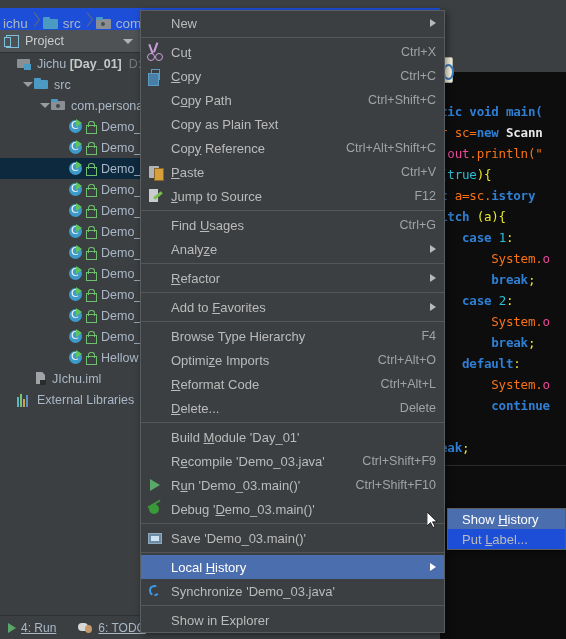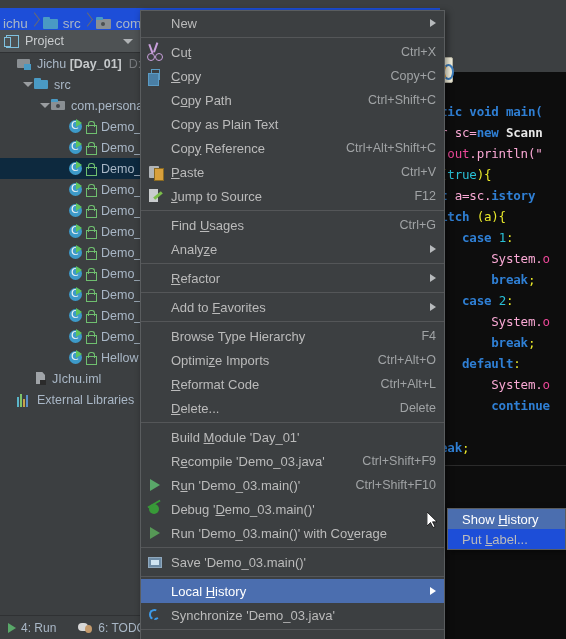--- a/index.html
+++ b/index.html
@@ -14,21 +14,21 @@
   
   .editor {
     position: absolute; left: 440px; top: 72px; width: 126px; height: 472px;
     background: #0d0d0d; overflow: hidden;
   }
   .code-line {
     position: absolute; left: 0; white-space: pre;
     font-family: "DejaVu Sans Mono", monospace; font-size: 12.5px;
     letter-spacing: -0.2px;
   }
-  .pl { color: #f9a8d4; }
+  .pl { color: #f97316; }
   .white { color: #e8e8e8; font-weight: bold; }
   .magenta { color: #ec4899; }
   .yellow { color: #e8e82a; }
   .cyan2 { color: #29c0d6; }
   .bluebold { color: #2f7fd4; font-weight: bold; }
   .editor-top-strip {
     position: absolute; left: 440px; top: 30px; width: 126px; height: 42px;
     background: #3c3f41;
   }
   .editor-bottom-strip {
@@ -204,21 +204,21 @@
   .lib-ico span { width: 2px; display: block; }
   .bold-part { font-weight: bold; color: #c6c9cb; }
   .path-dim { color: #787b7e; }
 
   
   .statusbar {
     position: absolute; left: 0; bottom: 0; width: 440px; height: 24px;
     background: #3c3f41; border-top: 1px solid #2f3133;
     display: flex; align-items: center; color: #a9b7c6; font-size: 12px;
   }
-  .sb-item { display: flex; align-items: center; margin-left: 8px; }
+  .sb-item { display: flex; align-items: center; margin-left: 8px; text-decoration: underline; }
   .run-tri {
     width: 0; height: 0; border-top: 5px solid transparent;
     border-bottom: 5px solid transparent; border-left: 8px solid #59a869;
     margin-right: 5px;
   }
   .todo-ico {
     width: 15px; height: 13px; margin-right: 5px; position: relative;
   }
   .todo-ico::before {
     content: ""; position: absolute; left: 0; top: 2px; width: 10px;
@@ -580,21 +580,21 @@
           <i></i>
         </span>
         <span class="lbl">Cu<span class="u">t</span></span>
         <span class="sc">Ctrl+X</span>
       </div>
       <div class="mi">
         <span class="micon ic-copy">
           <i></i>
         </span>
         <span class="lbl"><span class="u">C</span>opy</span>
-        <span class="sc">Copy+C</span>
+        <span class="sc">Ctrl+C</span>
       </div>
       <div class="mi">
         <span class="lbl">C<span class="u">o</span>py Path</span>
         <span class="sc">Ctrl+Shift+C</span>
       </div>
       <div class="mi">
         <span class="lbl">Copy as Plain Text</span>
       </div>
       <div class="mi">
         <span class="lbl">Cop<span class="u">y</span> Reference</span>
@@ -663,26 +663,20 @@
           <i></i>
         </span>
         <span class="lbl">R<span class="u">u</span>n 'Demo_03.main()'</span>
         <span class="sc">Ctrl+Shift+F10</span>
       </div>
       <div class="mi">
         <span class="micon ic-debug">
           <i></i>
         </span>
         <span class="lbl">Debug '<span class="u">D</span>emo_03.main()'</span>
-      </div>
-      <div class="mi">
-        <span class="micon ic-cov">
-          <i></i>
-        </span>
-        <span class="lbl">Run 'Demo_03.main()' with Co<span class="u">v</span>erage</span>
       </div>
       <div class="msep"></div>
       <div class="mi">
         <span class="micon ic-save">
           <i></i>
         </span>
         <span class="lbl">Save 'Demo_03.main()'</span>
       </div>
       <div class="msep"></div>
       <div class="mi hl">

